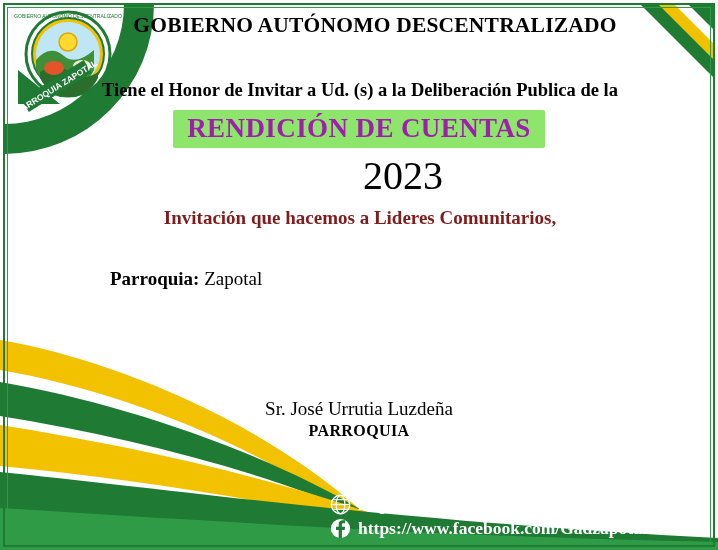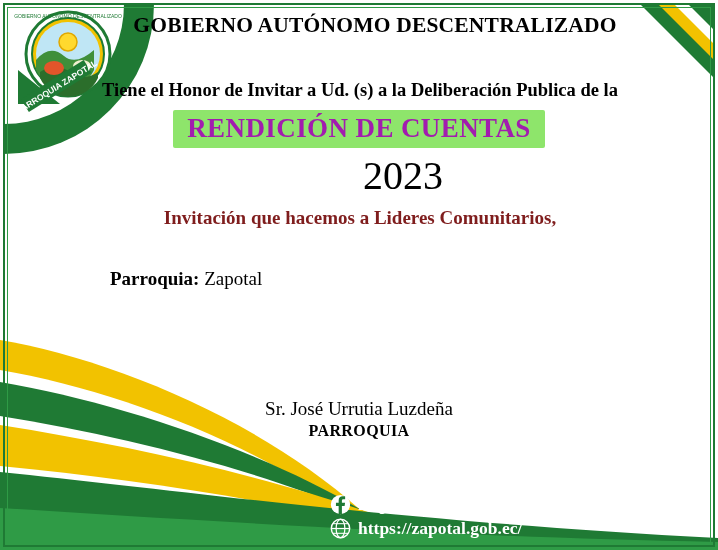--- a/index.html
+++ b/index.html
@@ -292,32 +292,32 @@
     <div class="signature">
       <div class="sig-name">Sr. José Urrutia Luzdeña</div>
       <div class="sig-role">PARROQUIA</div>
     </div>
 
     <div class="transmit">
       <div class="transmit-title">TRANSMITIDO</div>
 
       <div class="social-row">
         <svg class="ico" viewBox="0 0 24 24">
-          <circle cx="12" cy="12" r="11" fill="#ffffff"></circle>
-          <path d="M13.6,23V13.7h3.1l0.5-3.6h-3.6V7.8c0-1,0.3-1.7,1.8-1.7h1.9V2.9C16.9,2.8,15.8,2.7,14.5,2.7 c-2.7,0-4.6,1.7-4.6,4.7v2.7H6.8v3.6h3.1V23H13.6z" fill="#1f7a34"></path>
-        </svg>
-        <span class="txt">https://www.facebook.com/Gadzapotal</span>
-      </div>
-
-      <div class="social-row">
-        <svg class="ico" viewBox="0 0 24 24">
           <circle cx="12" cy="12" r="10.5" fill="none" stroke="#ffffff" stroke-width="1.6"></circle>
           <ellipse cx="12" cy="12" rx="5" ry="10.5" fill="none" stroke="#ffffff" stroke-width="1.4"></ellipse>
           <line x1="1.5" y1="12" x2="22.5" y2="12" stroke="#ffffff" stroke-width="1.4"></line>
           <line x1="3" y1="6.5" x2="21" y2="6.5" stroke="#ffffff" stroke-width="1.2"></line>
           <line x1="3" y1="17.5" x2="21" y2="17.5" stroke="#ffffff" stroke-width="1.2"></line>
         </svg>
         <span class="txt">https://zapotal.gob.ec/</span>
       </div>
+
+      <div class="social-row">
+        <svg class="ico" viewBox="0 0 24 24">
+          <circle cx="12" cy="12" r="11" fill="#ffffff"></circle>
+          <path d="M13.6,23V13.7h3.1l0.5-3.6h-3.6V7.8c0-1,0.3-1.7,1.8-1.7h1.9V2.9C16.9,2.8,15.8,2.7,14.5,2.7 c-2.7,0-4.6,1.7-4.6,4.7v2.7H6.8v3.6h3.1V23H13.6z" fill="#1f7a34"></path>
+        </svg>
+        <span class="txt">https://www.facebook.com/Gadzapotal</span>
+      </div>
     </div>
 
   </div>
 </div>
 
 </body></html>

